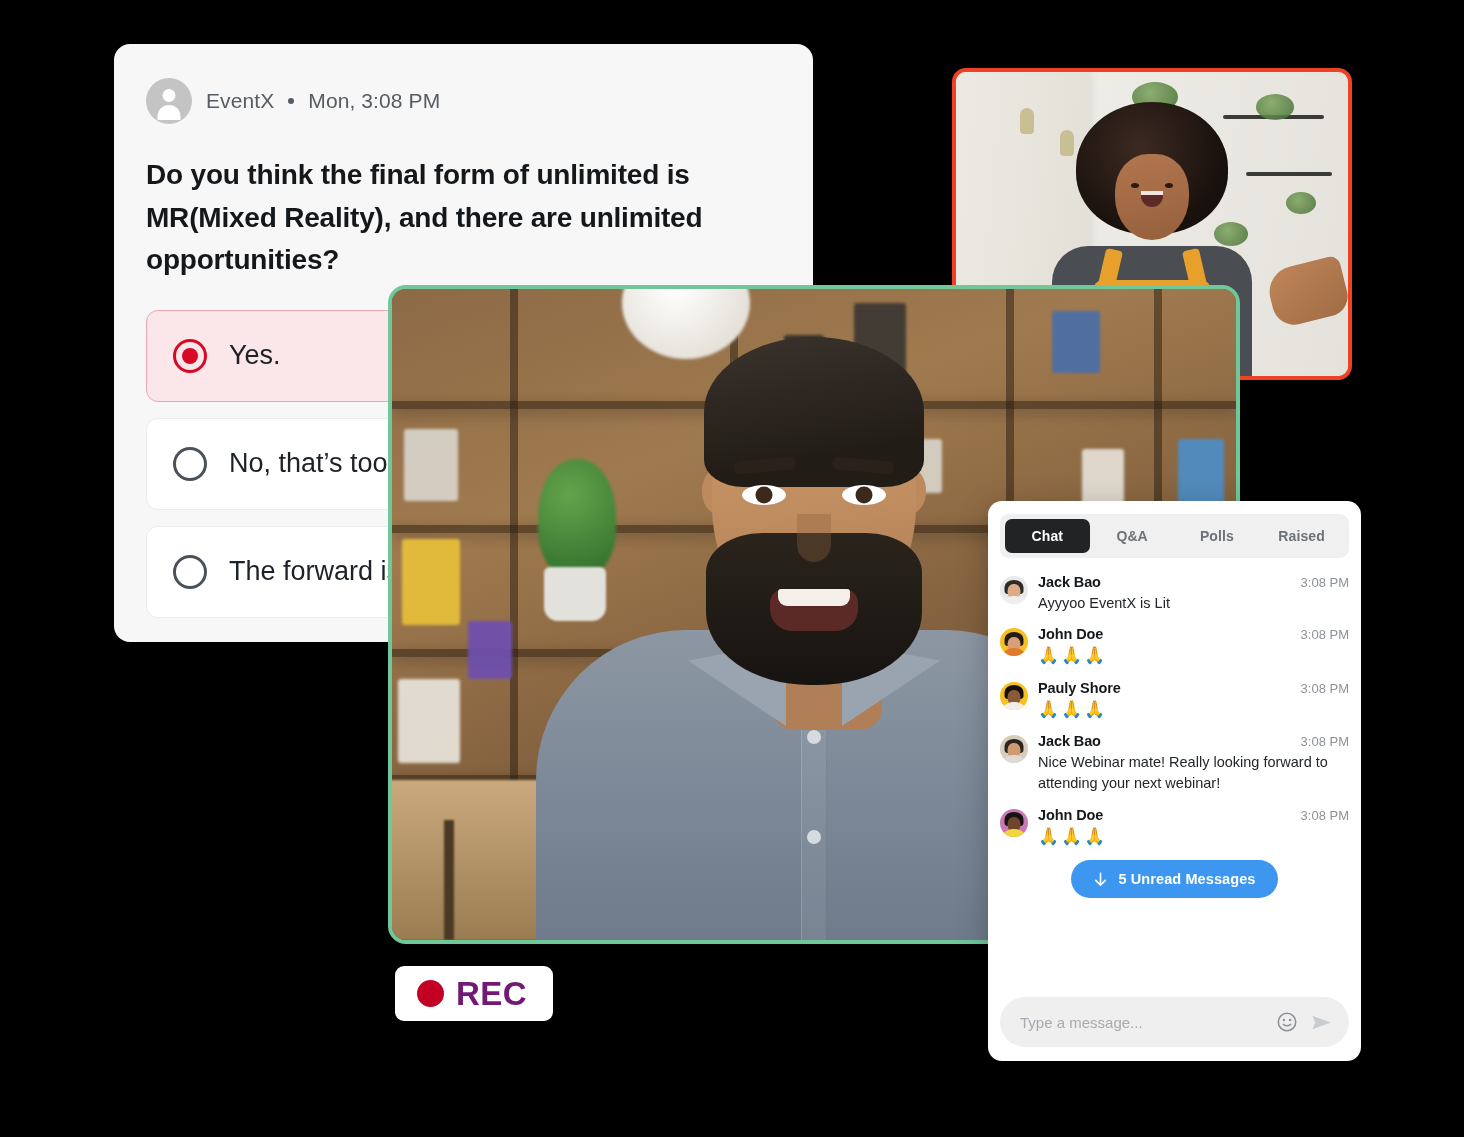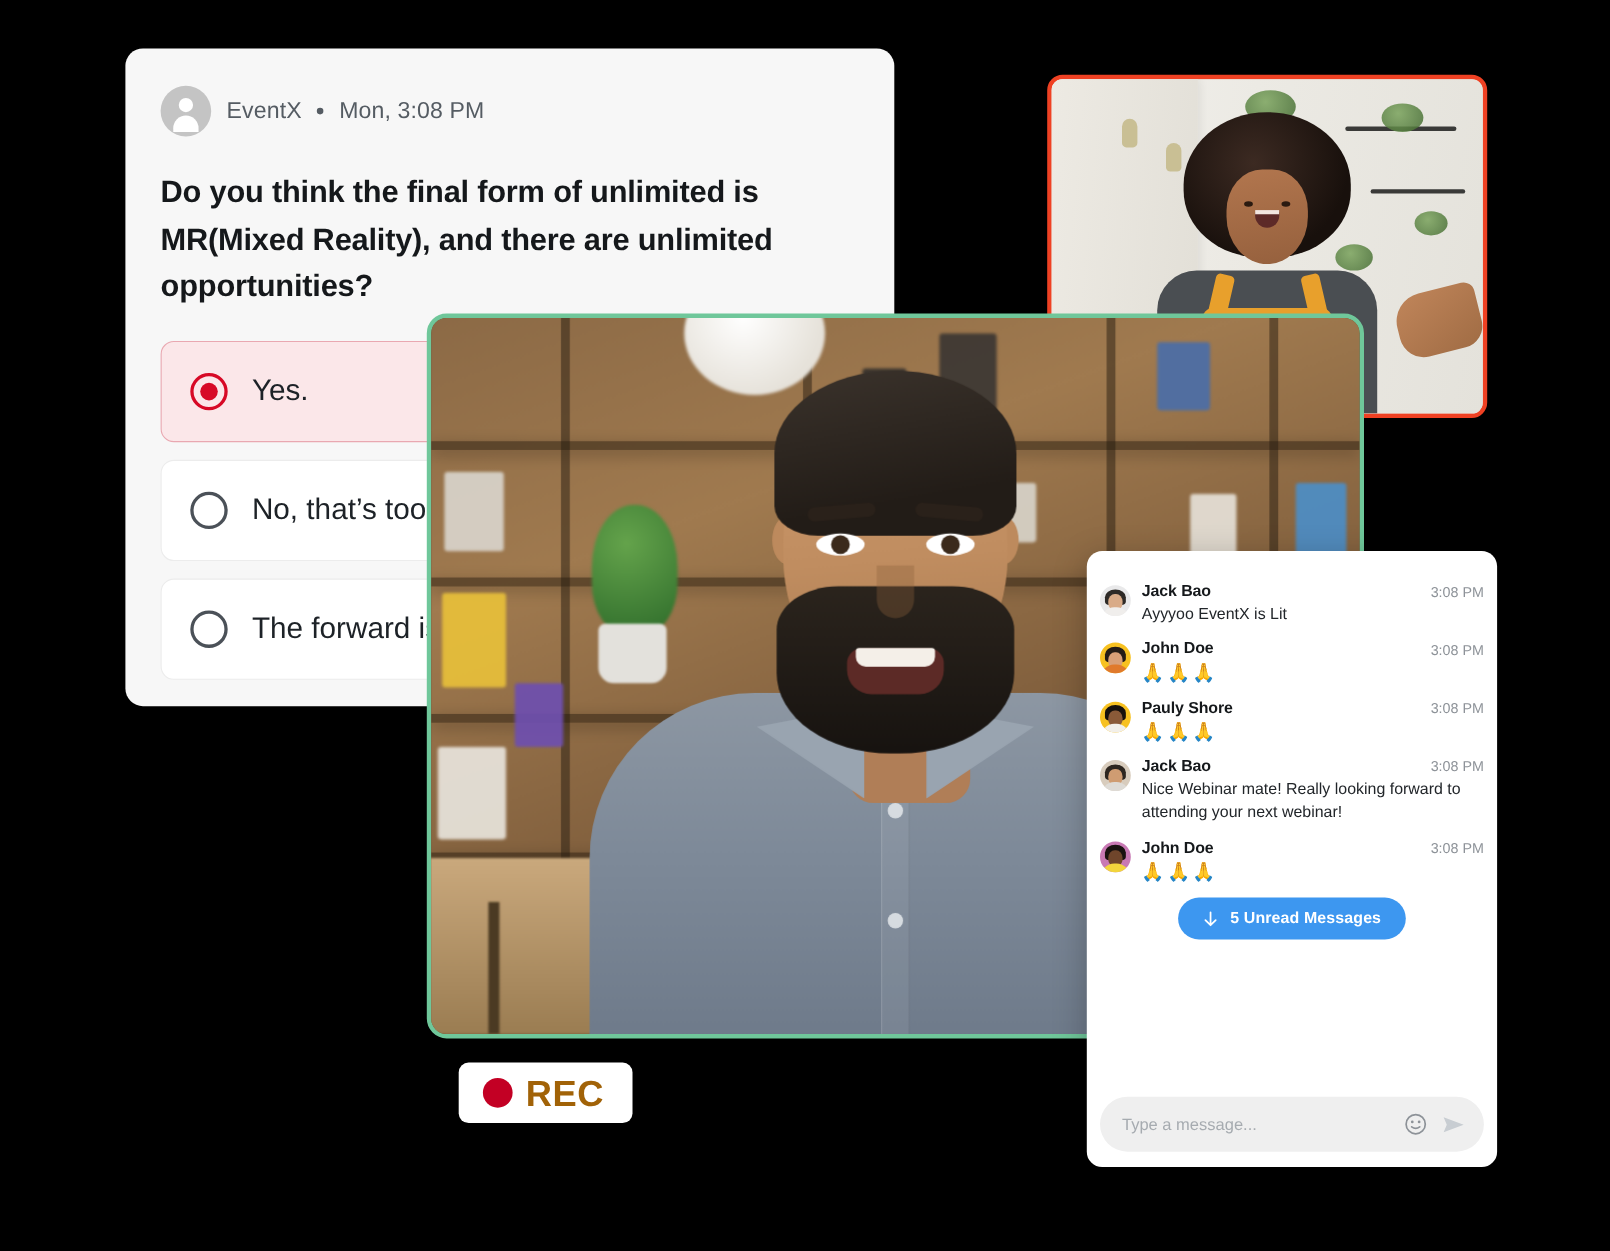--- a/index.html
+++ b/index.html
@@ -459,27 +459,27 @@
   .live-dot {
     width: 26px; height: 26px;
     border-radius: 50%;
     background: #ffffff;
     flex: 0 0 auto;
   }
 
   
   .rec-badge {
     position: absolute;
-    left: 417px;
+    left: 395px;
     top: 966px;
     display: flex;
     align-items: center;
     gap: 12px;
     background: #ffffff;
-    color: #a16207;
+    color: #701a75;
     padding: 11px 26px 11px 22px;
     border-radius: 9px;
     font-size: 33px;
     font-weight: bold;
     letter-spacing: 0.5px;
     z-index: 45;
     line-height: 1;
   }
   .rec-dot {
     width: 27px; height: 27px;
@@ -561,21 +561,21 @@
   .chat-av .body {
     position: absolute;
     left: 50%; bottom: -4px;
     transform: translateX(-50%);
     width: 26px; height: 12px;
     border-radius: 12px 12px 0 0;
   }
   .chat-body { flex: 1 1 auto; min-width: 0; }
   .chat-row1 {
     display: flex;
-    align-items: center;
+    align-items: flex-end;
     justify-content: space-between;
     gap: 24px;
   }
   .chat-name {
     font-size: 14.5px;
     font-weight: bold;
     color: #15181b;
     letter-spacing: -0.1px;
   }
   .chat-time {
@@ -754,20 +754,26 @@
 
   </div>
 
   <div class="rec-badge">
     <span class="rec-dot"></span>
     <span>REC</span>
   </div>
 
   <div class="chat-panel">
 
+    <div class="chat-tabs">
+      <div class="chat-tab active">Chat</div>
+      <div class="chat-tab">Q&amp;A</div>
+      <div class="chat-tab">Polls</div>
+      <div class="chat-tab">Raised</div>
+    </div>
 
     <div class="chat-messages">
 
       <div class="chat-msg">
         <div class="chat-av" style="background:#e9e9ea;">
           <div class="hair" style="background:#2e2a27;"></div>
           <div class="face" style="background:#d9ab88;"></div>
           <div class="body" style="background:#f0eeec;"></div>
         </div>
         <div class="chat-body">

